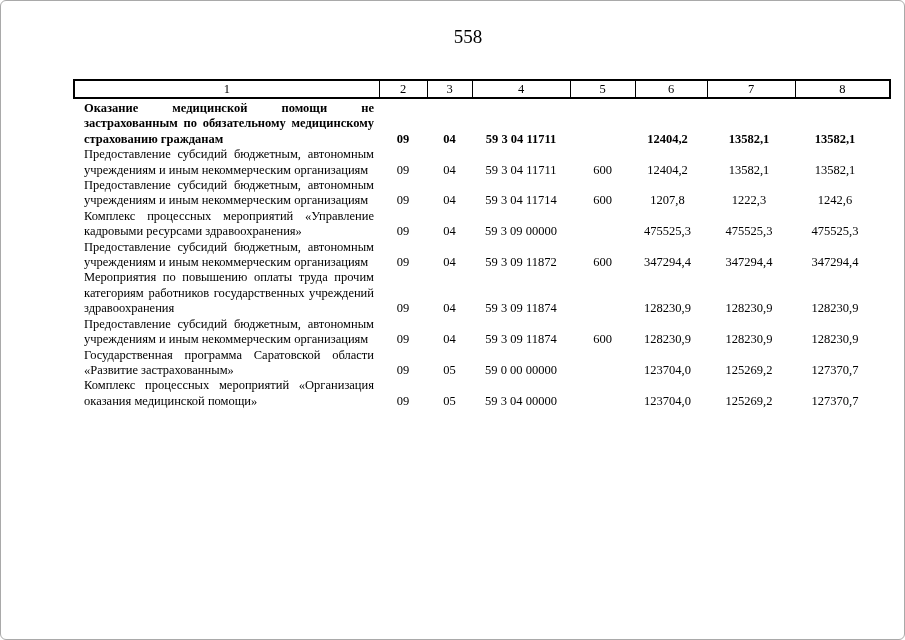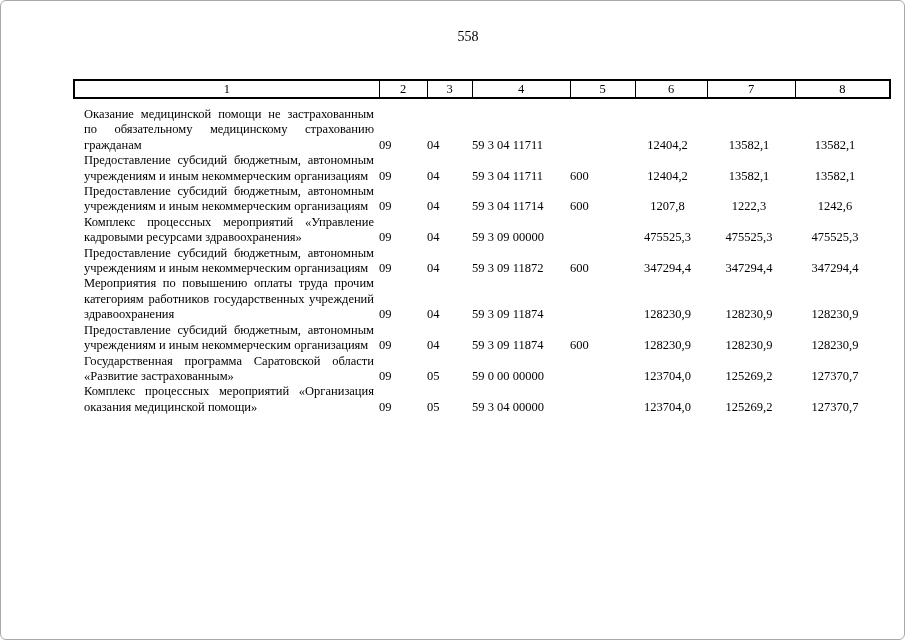--- a/index.html
+++ b/index.html
@@ -18,21 +18,21 @@
     overflow: hidden;
     font-family: "Liberation Serif", "DejaVu Serif", serif;
     color: #000000;
   }
   .page-number {
     position: absolute;
     top: 28px;
     left: 72px;
     width: 790px;
     text-align: center;
-    font-size: 14px;
+    font-size: 19px;
     line-height: 16px;
   }
   table.budget-table {
     position: absolute;
     top: 78px;
     left: 72px;
     width: 816px;
     border-collapse: collapse;
     table-layout: fixed;
   }
@@ -49,31 +49,32 @@
     text-align: center;
     vertical-align: middle;
   }
   tbody td {
     vertical-align: bottom;
     font-size: 12.5px;
     line-height: 15.4px;
     padding: 0;
   }
   tbody tr:first-child td {
-    padding-top: 8px;
+    padding-top: 2px;
+    font-weight: bold;
   }
   td.name {
     text-align: justify;
     padding-left: 10px;
     padding-right: 5px;
     hyphens: manual;
     -webkit-hyphens: manual;
   }
   td.center {
-    text-align: left;
+    text-align: center;
     white-space: nowrap;
     margin-top: 24px;
   }
   td.amt {
     text-align: center;
     white-space: nowrap;
   }
   td.amt-6 { padding-right: 7px; }
   td.amt-7 { padding-right: 4px; }
   td.amt-8 { padding-right: 15px; }

